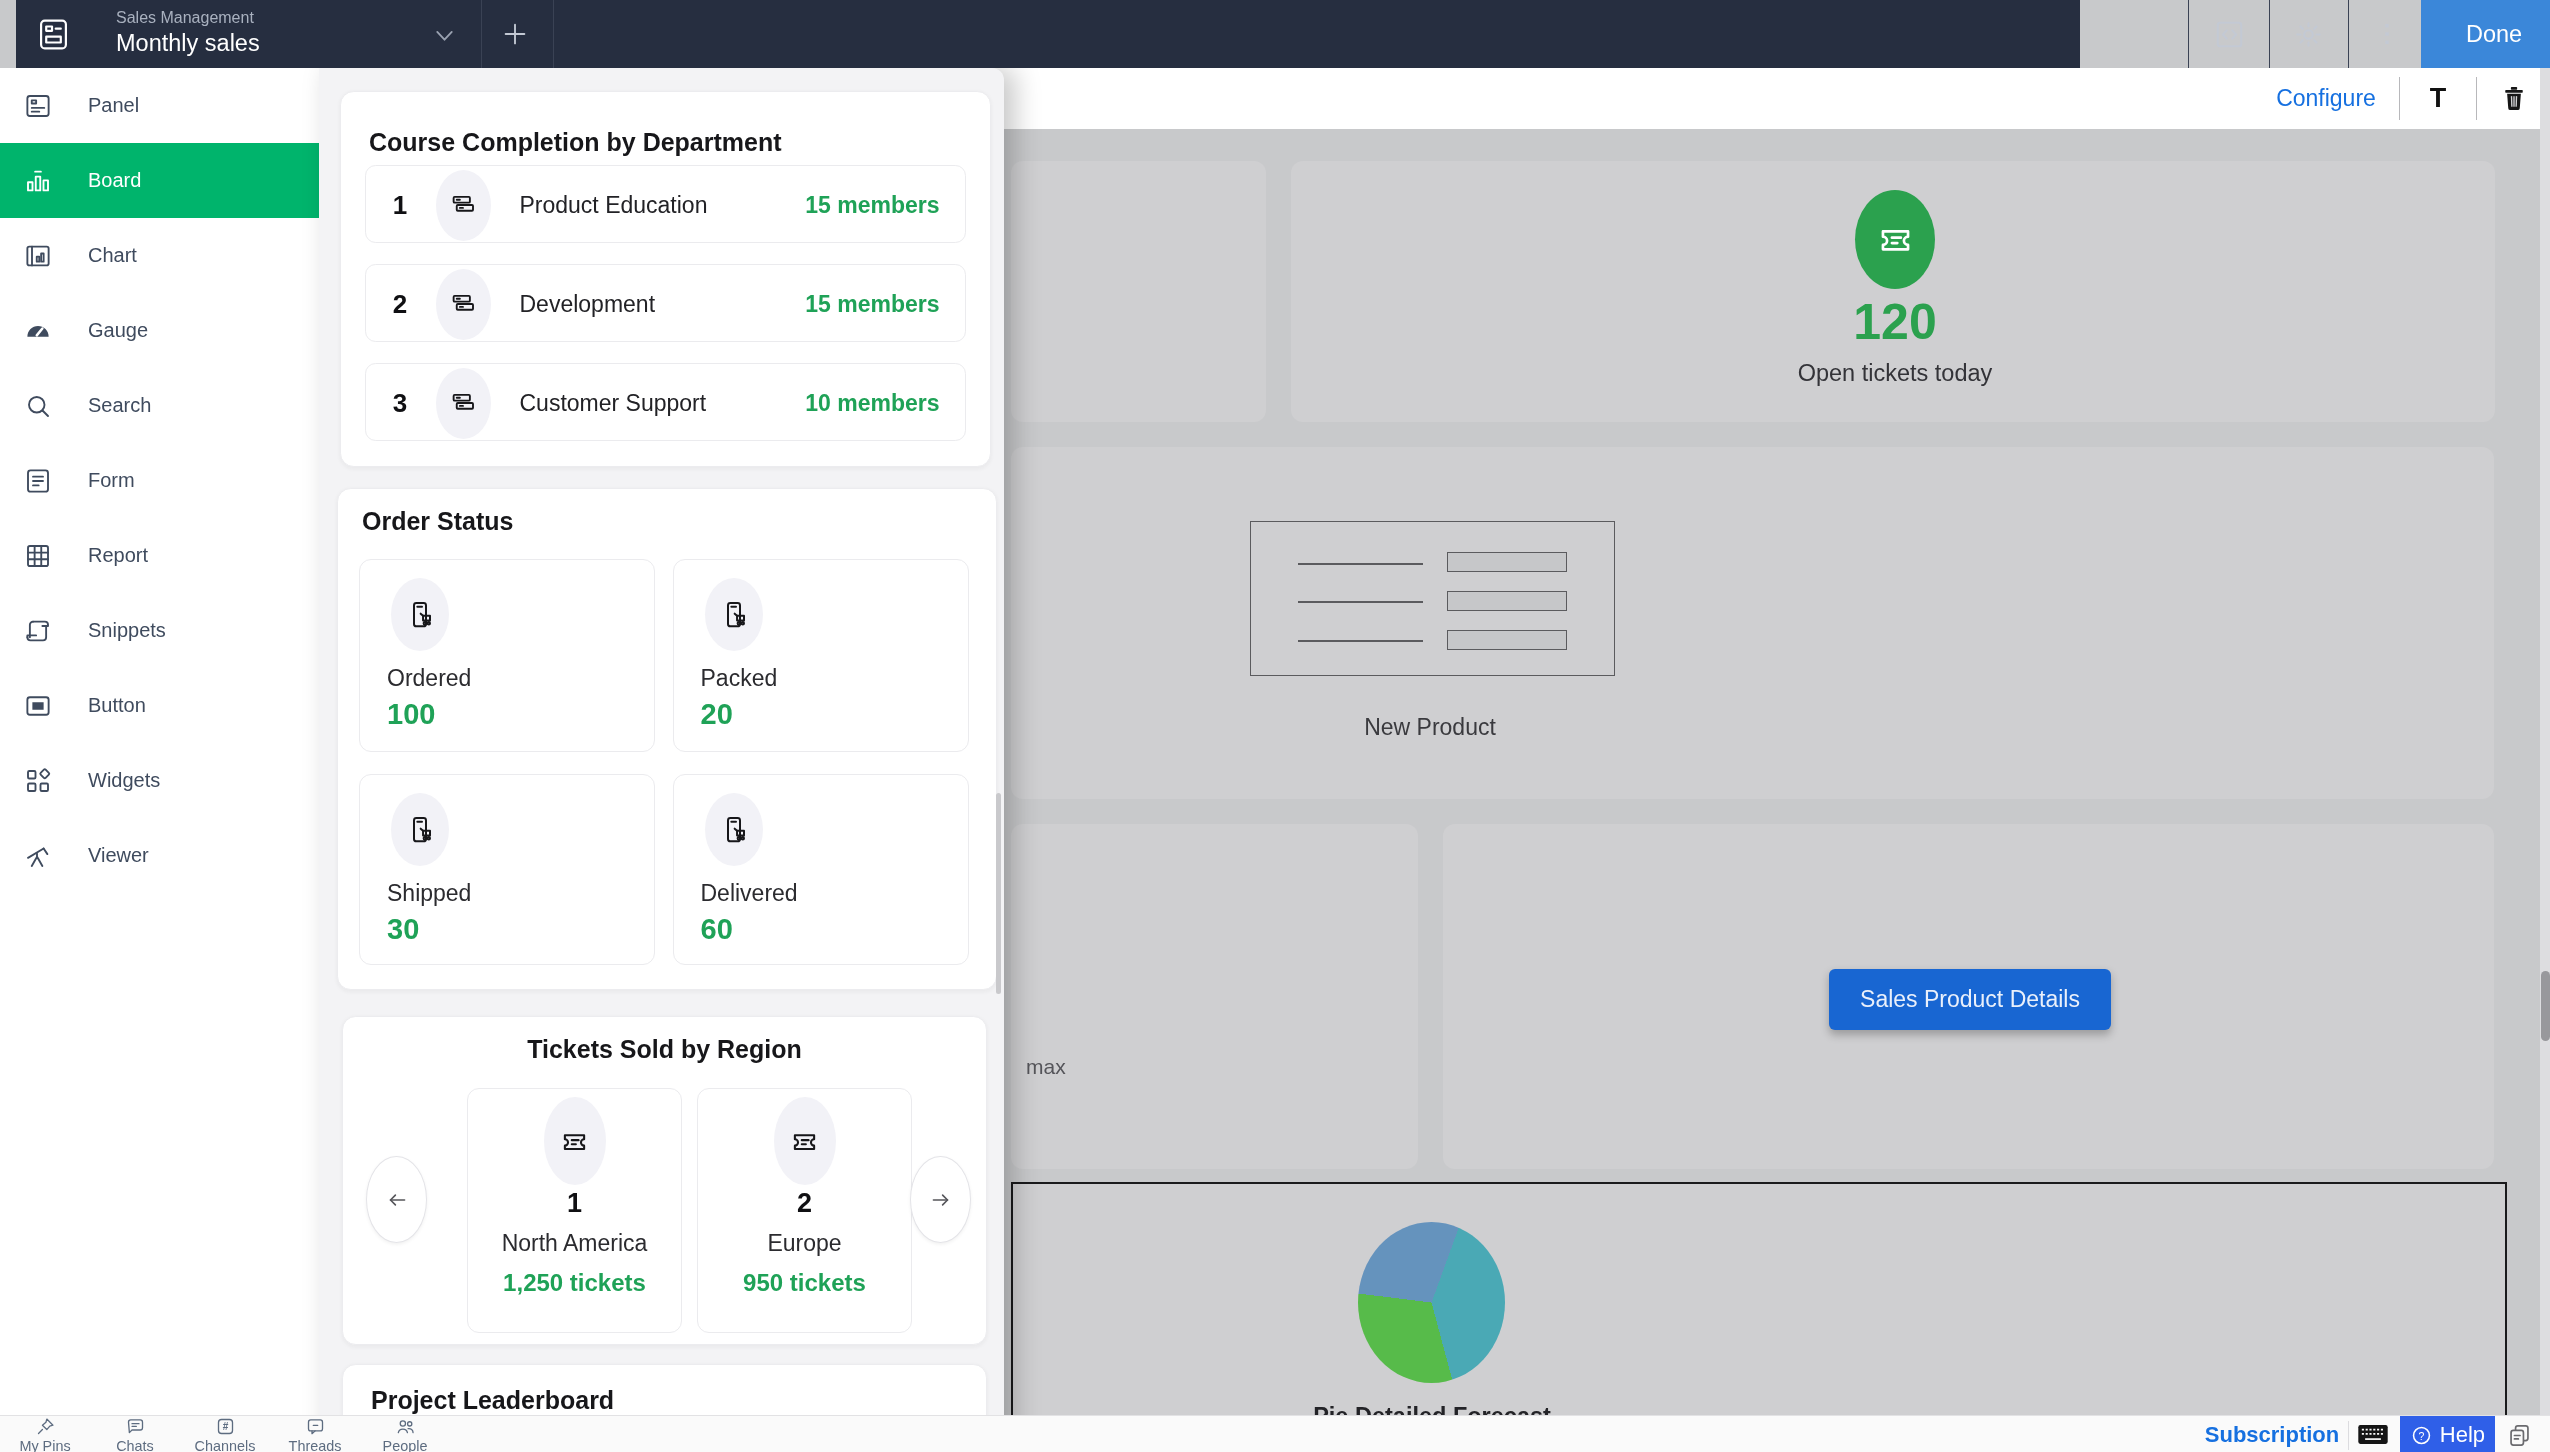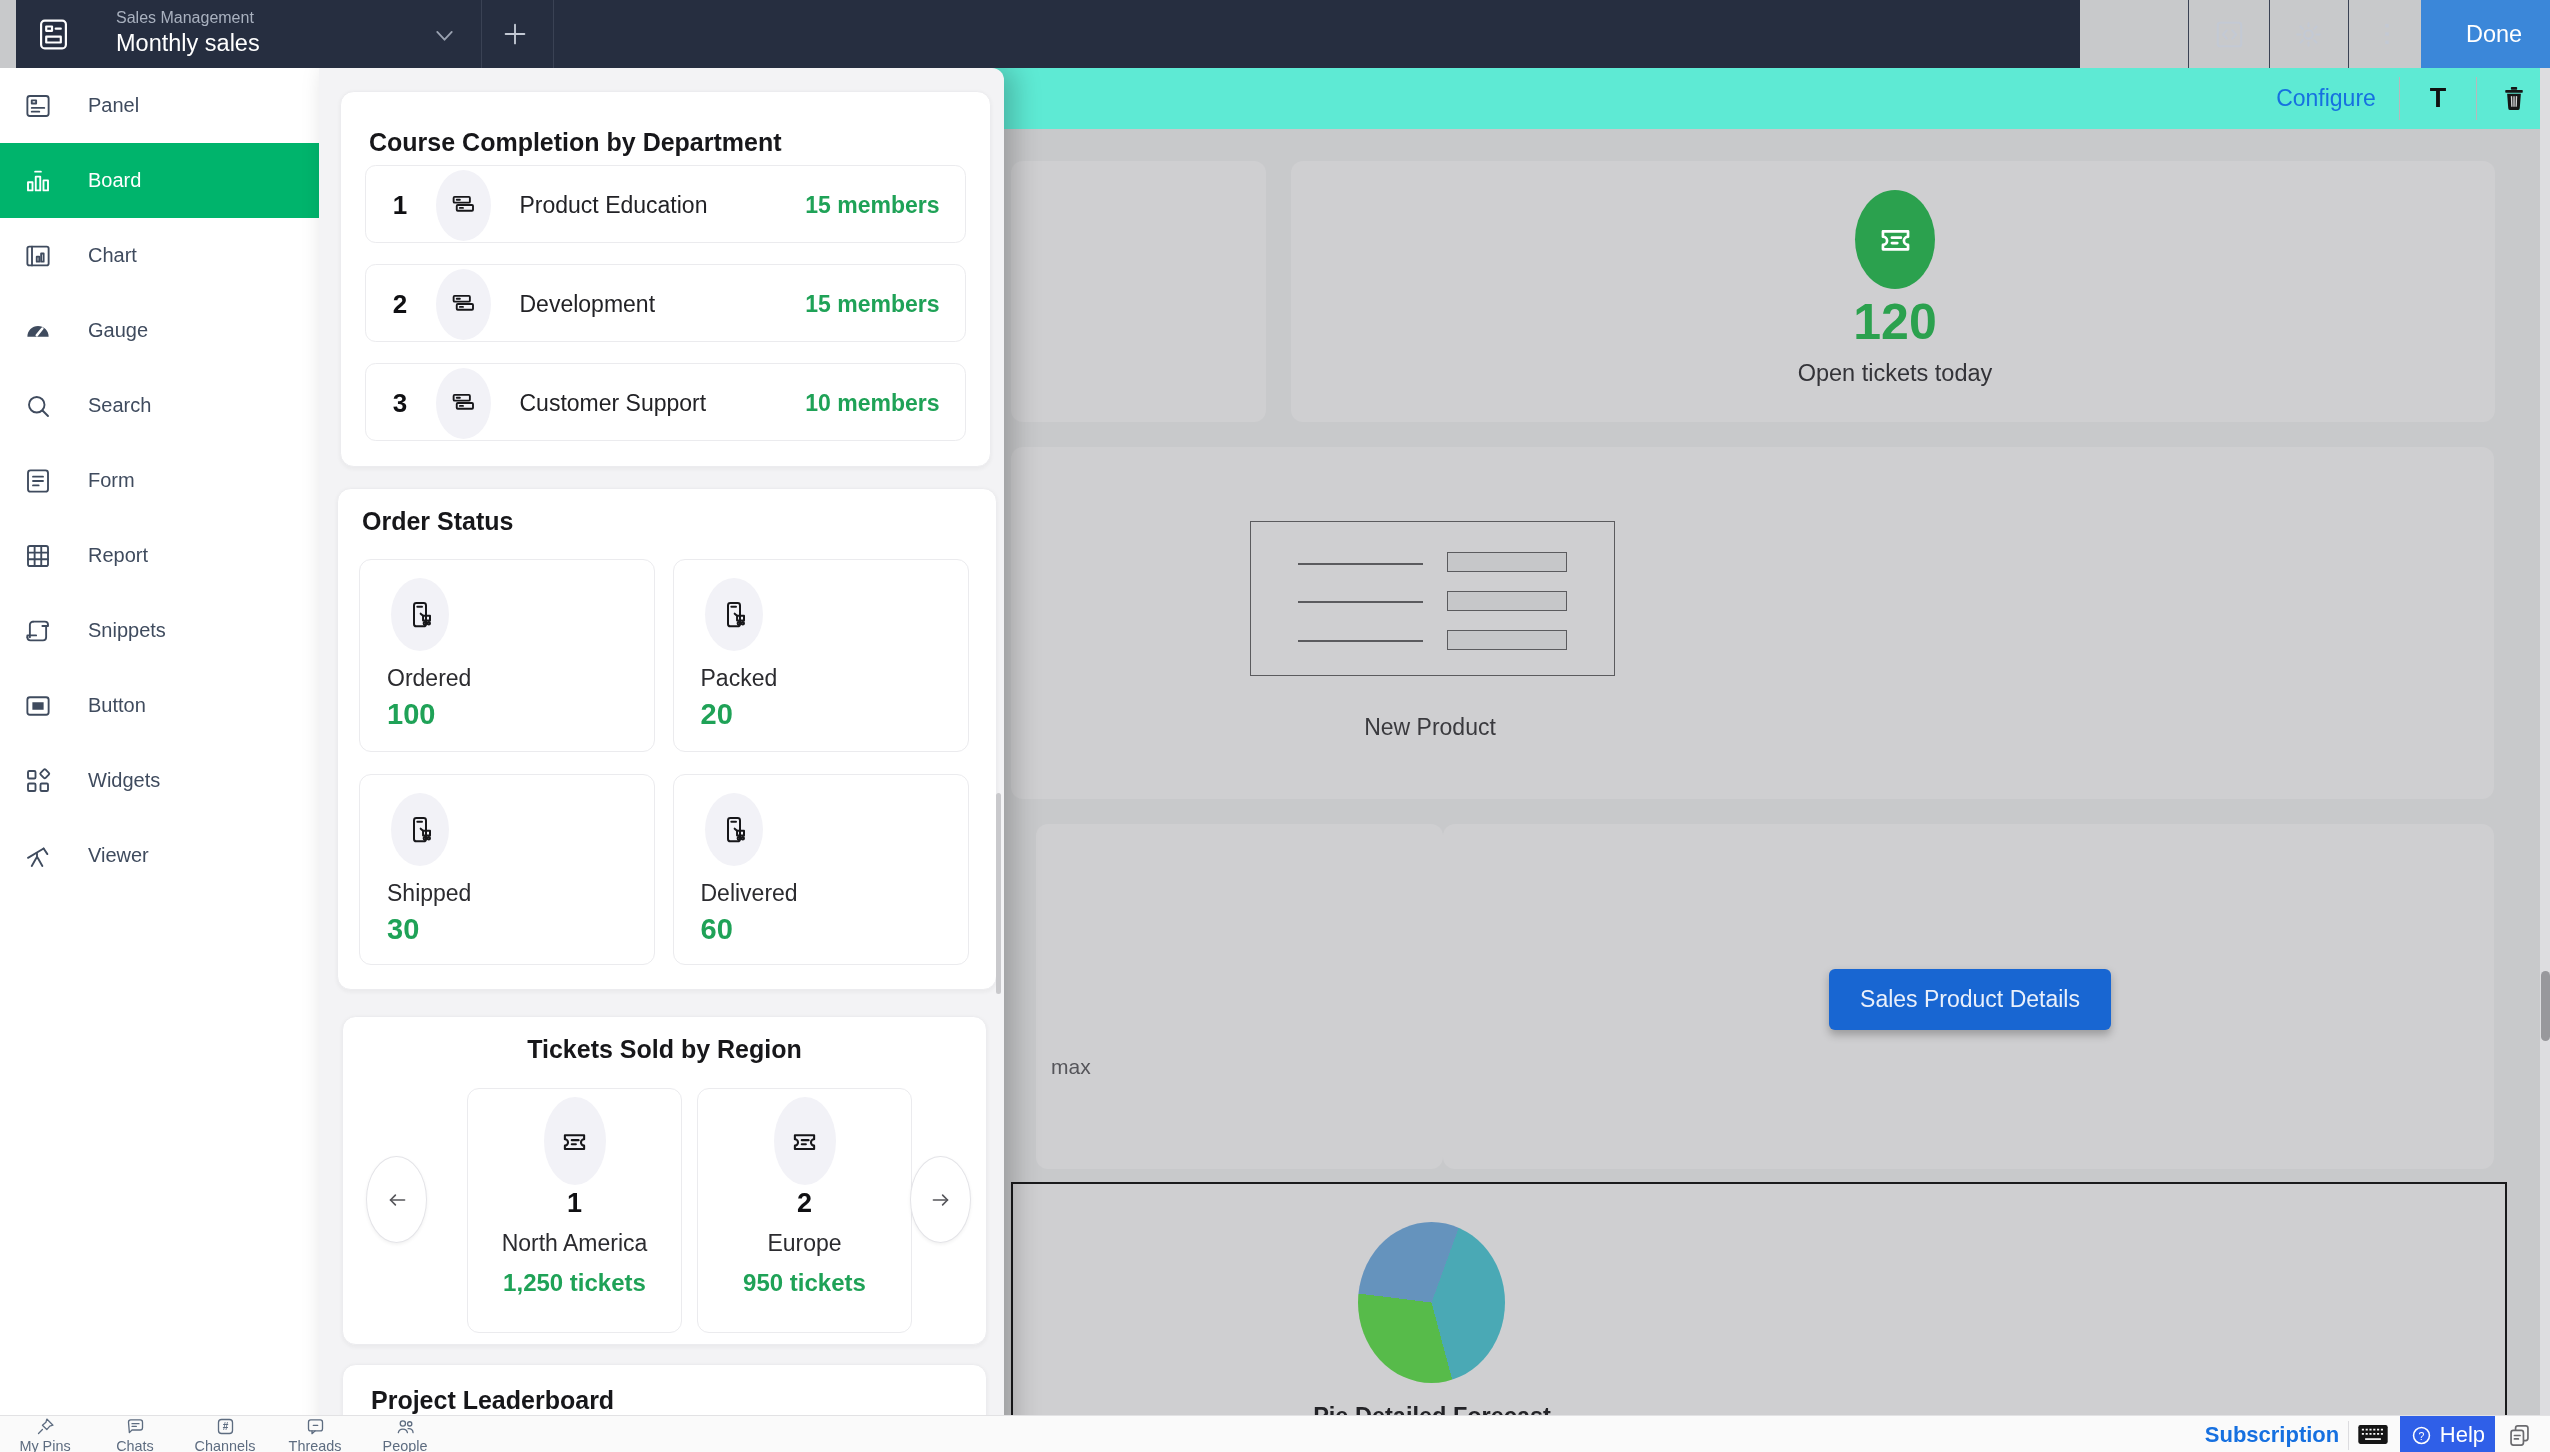--- a/index.html
+++ b/index.html
@@ -27,21 +27,21 @@
                color:#3f4b5e; cursor:pointer; }
   .side-item .icon { position:absolute; left:23px; width:30px; height:30px; color:#3f4b5e; }
   .side-label { position:absolute; left:88px; font-size:20px; }
   .side-item.active { background:var(--accent-green); color:#ffffff; }
   .side-item.active .icon { color:#ffffff; }
 
   
   #canvas { position:absolute; left:319px; top:68px; width:2232px; height:1347px;
             background:var(--canvas-bg); }
   #canvas-toolbar { position:absolute; left:0; top:0; width:2232px; height:61px;
-                    background:#5eead4; }
+                    background:#ffffff; }
   #configure-link { position:absolute; left:1931px; top:0; width:152px; height:61px;
                     display:flex; align-items:center; justify-content:center;
                     color:var(--configure-blue); font-size:23px; cursor:pointer; }
   #canvas-toolbar .vdiv { position:absolute; top:9px; width:0.8px; height:43px; background:#b8b8bb; }
   #text-tool { position:absolute; left:2096px; top:0; width:46px; height:61px; display:flex;
                align-items:center; justify-content:center; font-size:27px; font-weight:bold; color:#111; cursor:pointer; }
   #trash-tool { position:absolute; left:2180px; top:15px; width:30px; height:30px; color:#161616; cursor:pointer; }
 
   .gcard { position:absolute; background:var(--card-gray); border-radius:12px; }
 
@@ -377,21 +377,21 @@
       <span class="skel-line" style="top:41px"></span>
       <span class="skel-line" style="top:79px"></span>
       <span class="skel-line" style="top:118px"></span>
       <span class="skel-rect" style="top:30px"></span>
       <span class="skel-rect" style="top:69px"></span>
       <span class="skel-rect" style="top:108px"></span>
     </div>
     <div class="center-txt" style="left:419px;top:280px;font-size:23px;color:#3a3a3e">New Product</div>
   </div>
 
-  <div class="gcard" style="left:717px;top:756px;width:407px;height:345px">
+  <div class="gcard" style="left:692px;top:756px;width:407px;height:345px">
     <div class="abs" style="left:15px;top:231px;font-size:21px;color:#55555a">max</div>
   </div>
 
   <div class="gcard" style="left:1124px;top:756px;width:1051px;height:345px">
     <button id="sales-btn">Sales Product Details</button>
   </div>
 
   <div id="pie-card">
     <div id="pie"></div>
     <div class="center-txt" id="pie-caption">Pie Detailed Forecast</div>

